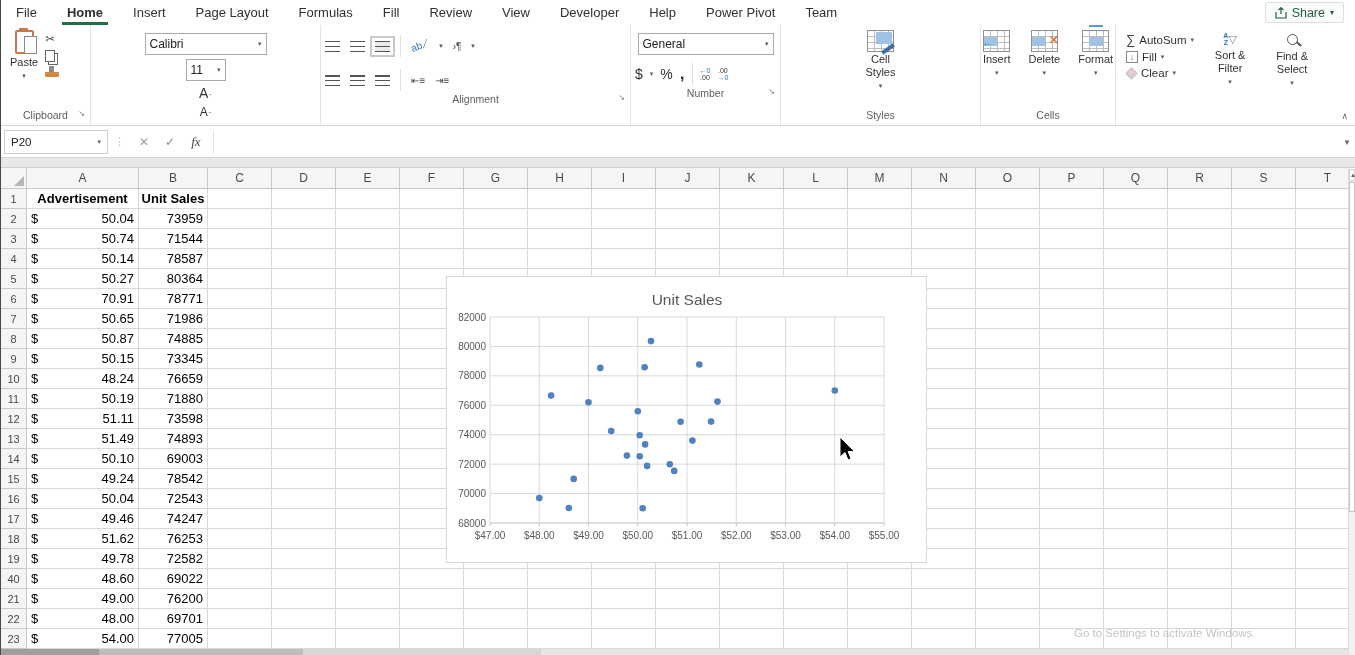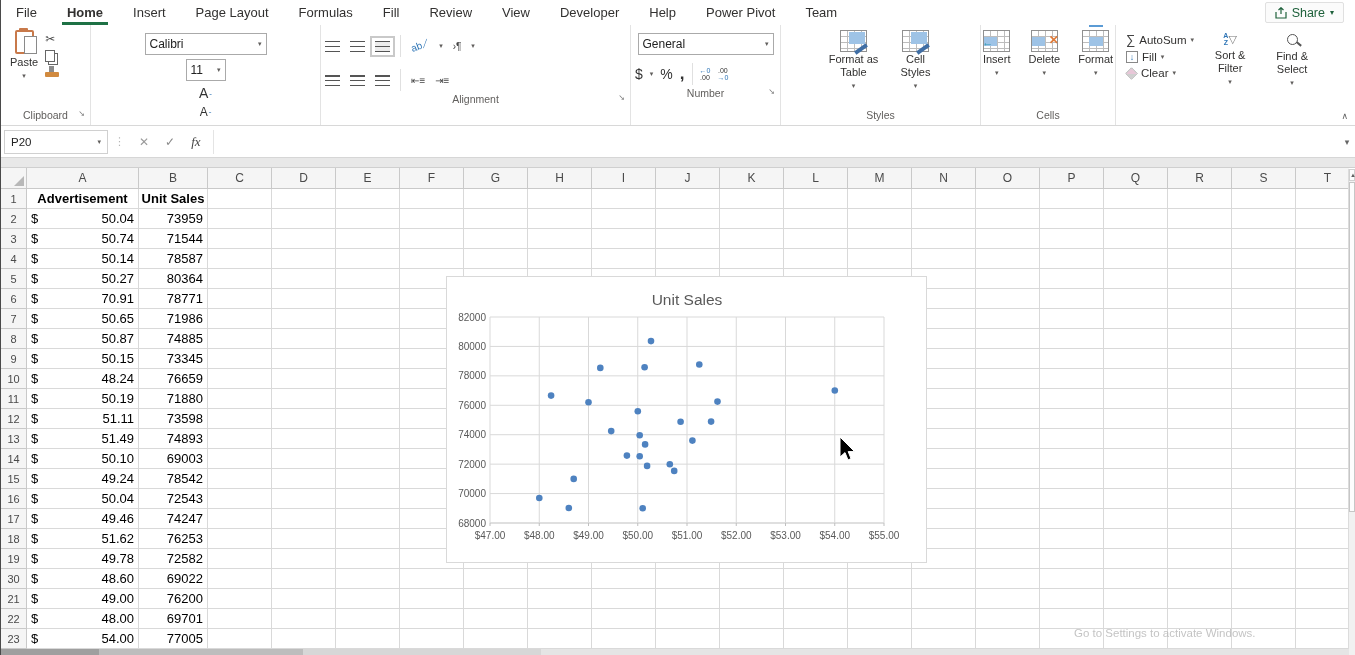--- a/index.html
+++ b/index.html
@@ -251,28 +251,20 @@
             <span>.00</span>
             <span class="blue">→0</span>
           </span>
       </div>
     </div>
     <div class="group-label"><span>Number</span><span class="launcher">↘</span></div>
   </div>
 
   <div class="group" style="width:200px">
     <div class="group-body" style="justify-content:center;gap:4px">
-      <div class="bigbtn">
-        <span class="tbl fat">
-            <span class="acc a1"></span>
-            <span class="brush2"></span>
-          </span>
-        <span style="width:56px">Format as Table</span>
-        <span class="chev">▾</span>
-      </div>
       <div class="bigbtn">
         <span class="tbl fat">
             <span class="acc a1"></span>
             <span class="brush2"></span>
           </span>
         <span style="width:40px">Cell Styles</span>
         <span class="chev">▾</span>
       </div>
     </div>
     <div class="group-label"><span>Styles</span></div>
@@ -867,21 +859,21 @@
     <div class="cell" style="left: 719px; top: 381px; width: 64px; height: 20px;"></div>
     <div class="cell" style="left: 783px; top: 381px; width: 64px; height: 20px;"></div>
     <div class="cell" style="left: 847px; top: 381px; width: 64px; height: 20px;"></div>
     <div class="cell" style="left: 911px; top: 381px; width: 64px; height: 20px;"></div>
     <div class="cell" style="left: 975px; top: 381px; width: 64px; height: 20px;"></div>
     <div class="cell" style="left: 1039px; top: 381px; width: 64px; height: 20px;"></div>
     <div class="cell" style="left: 1103px; top: 381px; width: 64px; height: 20px;"></div>
     <div class="cell" style="left: 1167px; top: 381px; width: 64px; height: 20px;"></div>
     <div class="cell" style="left: 1231px; top: 381px; width: 64px; height: 20px;"></div>
     <div class="cell" style="left: 1295px; top: 381px; width: 64px; height: 20px;"></div>
-    <div class="rowhead" style="left: 0px; top: 401px; width: 26px; height: 20px; font-size: 11px;">30</div>
+    <div class="rowhead" style="left: 0px; top: 401px; width: 26px; height: 20px; font-size: 11px;">40</div>
     <div class="cell" style="left: 26px; top: 401px; width: 112px; height: 20px;">
       <span class="cur">$</span>
       <span class="val">48.60</span>
     </div>
     <div class="cell" style="left: 138px; top: 401px; width: 69px; height: 20px;">
       <span class="val">69022</span>
     </div>
     <div class="cell" style="left: 207px; top: 401px; width: 64px; height: 20px;"></div>
     <div class="cell" style="left: 271px; top: 401px; width: 64px; height: 20px;"></div>
     <div class="cell" style="left: 335px; top: 401px; width: 64px; height: 20px;"></div>

